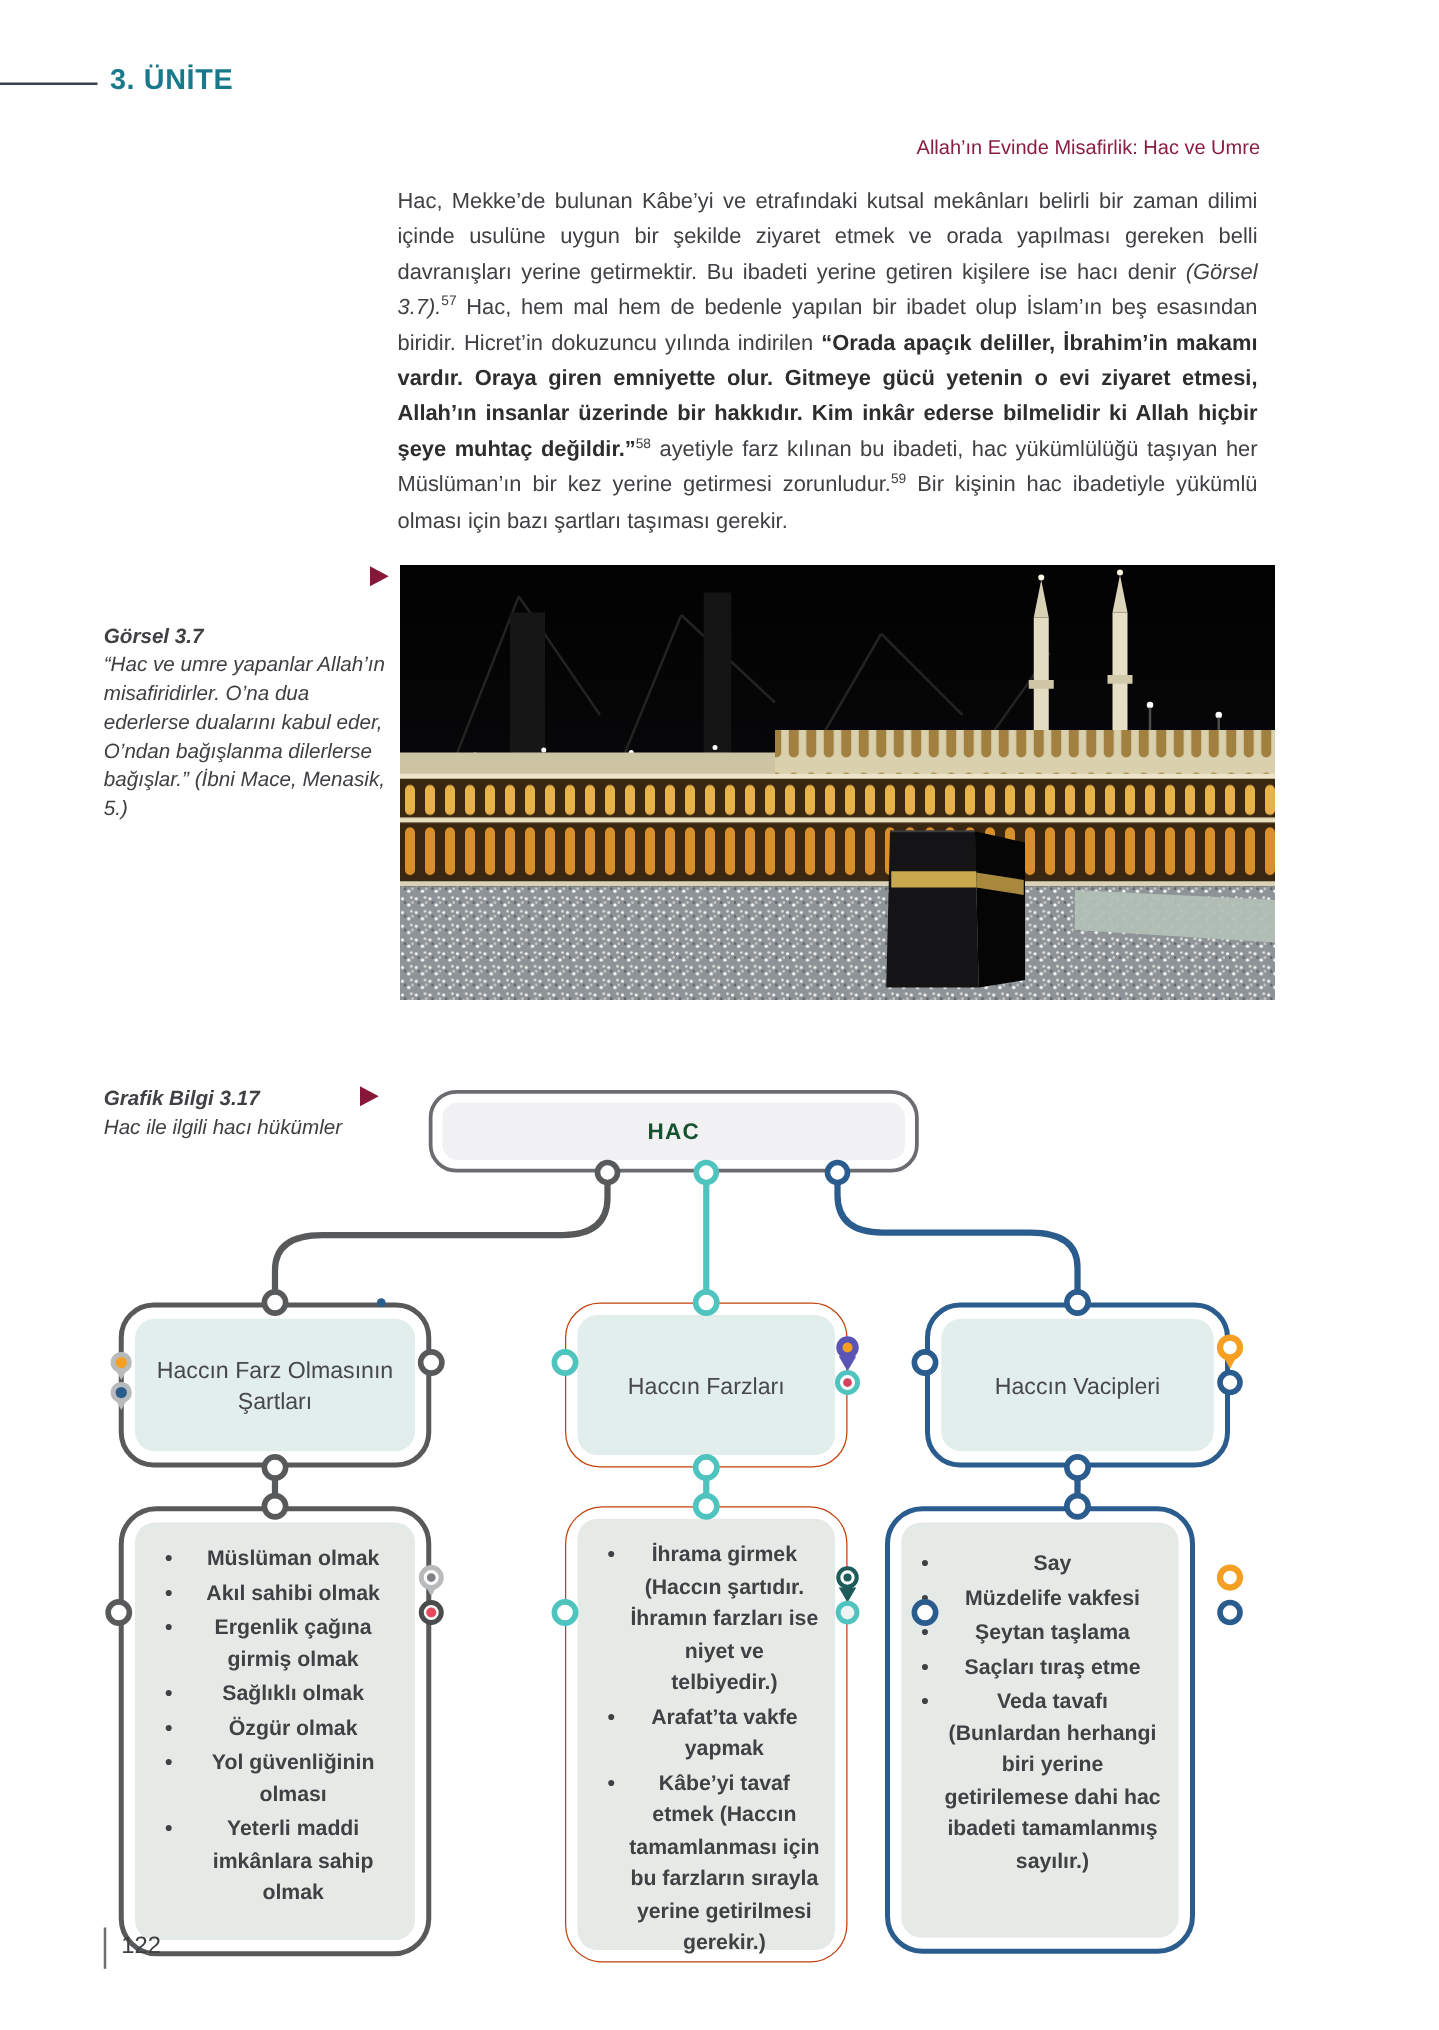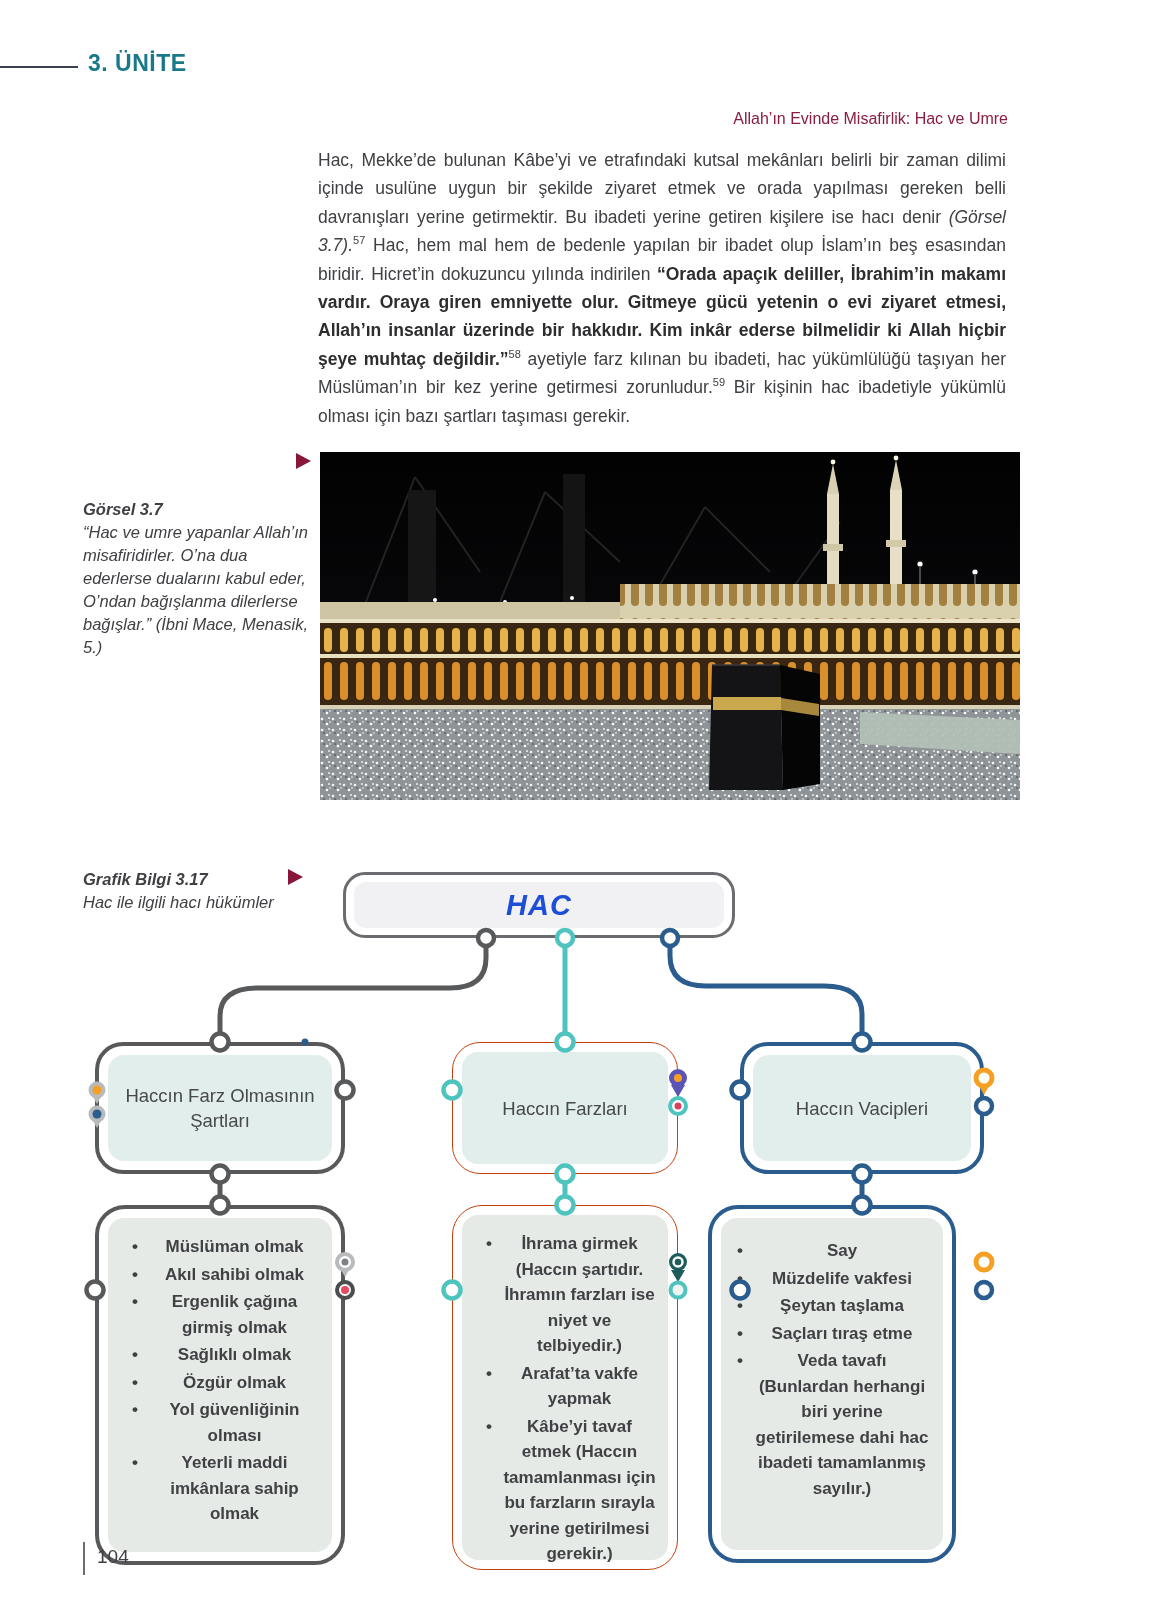--- a/index.html
+++ b/index.html
@@ -30,21 +30,21 @@
 
   
   .photo{left:320px;top:452px;width:700px;height:348px;background:#000;}
 
   
   .node{border-radius:28px;background:#fff;box-sizing:border-box;}
   .node .fill{position:absolute;left:9px;right:9px;top:9px;bottom:9px;border-radius:16px;
               display:flex;align-items:center;justify-content:center;text-align:center;}
   .hac-box{left:343px;top:872px;width:392px;height:66px;border:3px solid #6b6c70;border-radius:22px;}
   .hac-box .fill{left:8px;right:8px;top:7px;bottom:7px;background:#f1f1f3;border-radius:12px;}
-  .hac-text{font-size:29px;font-weight:bold;color:#1d4ed8;letter-spacing:1px;font-style:italic;}
+  .hac-text{font-size:18px;font-weight:bold;color:#14532d;letter-spacing:1px;}
 
   .branch{height:132px;}
   .branch .fill{background:#e2eeeb;font-size:18.5px;color:#47484a;line-height:25px;padding:0 6px;}
   .b-gray{border:4px solid #58595b;}
   .b-teal{border:1px solid #c2410c;}
   .b-navy{border:4px solid #2b5c8e;}
   .branch1{left:95px;top:1042px;width:250px;}
   .branch2{left:452px;top:1042px;width:226px;}
   .branch3{left:740px;top:1042px;width:244px;}
 
@@ -294,15 +294,15 @@
       <circle cx="678" cy="1262" r="9" fill="#1d5c5b"></circle>
       <circle cx="678" cy="1262" r="4.5" fill="none" stroke="#ffffff" stroke-width="2.5"></circle>
     </g>
     <circle cx="678" cy="1290" r="7.5" fill="#eef4f2" stroke="#4fc4bf" stroke-width="4"></circle>
 
     <circle cx="984" cy="1262" r="8" fill="#ffffff" stroke="#f5a023" stroke-width="5"></circle>
     <circle cx="984" cy="1290" r="8" fill="#ffffff" stroke="#2b5c8e" stroke-width="4.5"></circle>
   </svg>
 
   <div class="abs pagebar"></div>
-  <div class="abs pagenum">104</div>
+  <div class="abs pagenum">122</div>
 
 </div>
 
 </body></html>

